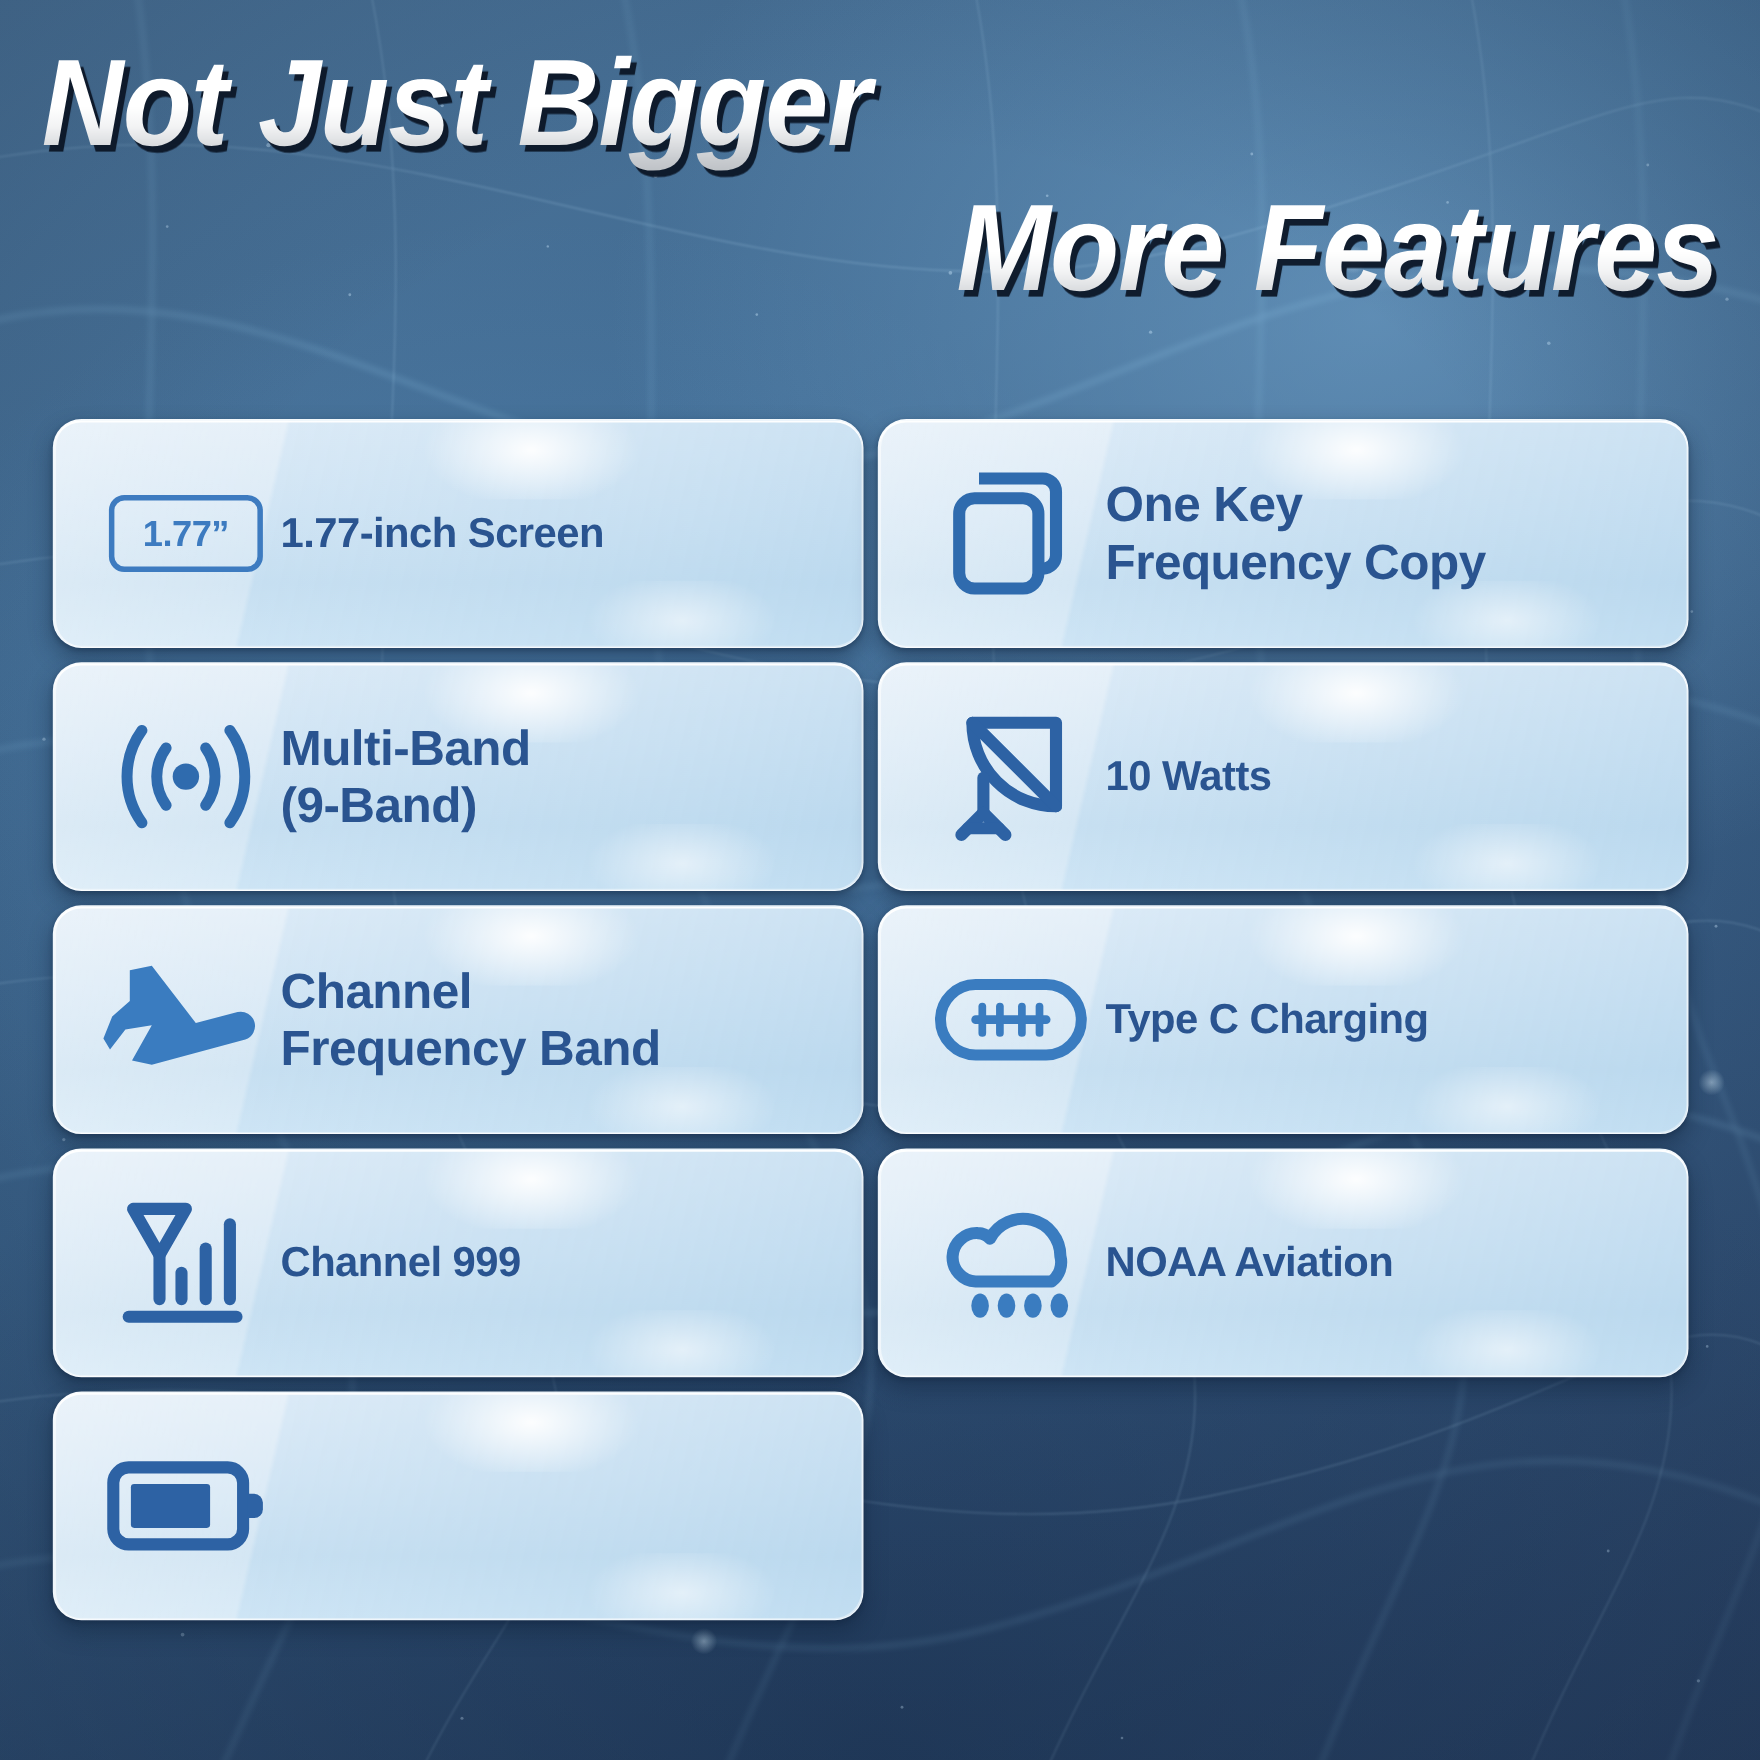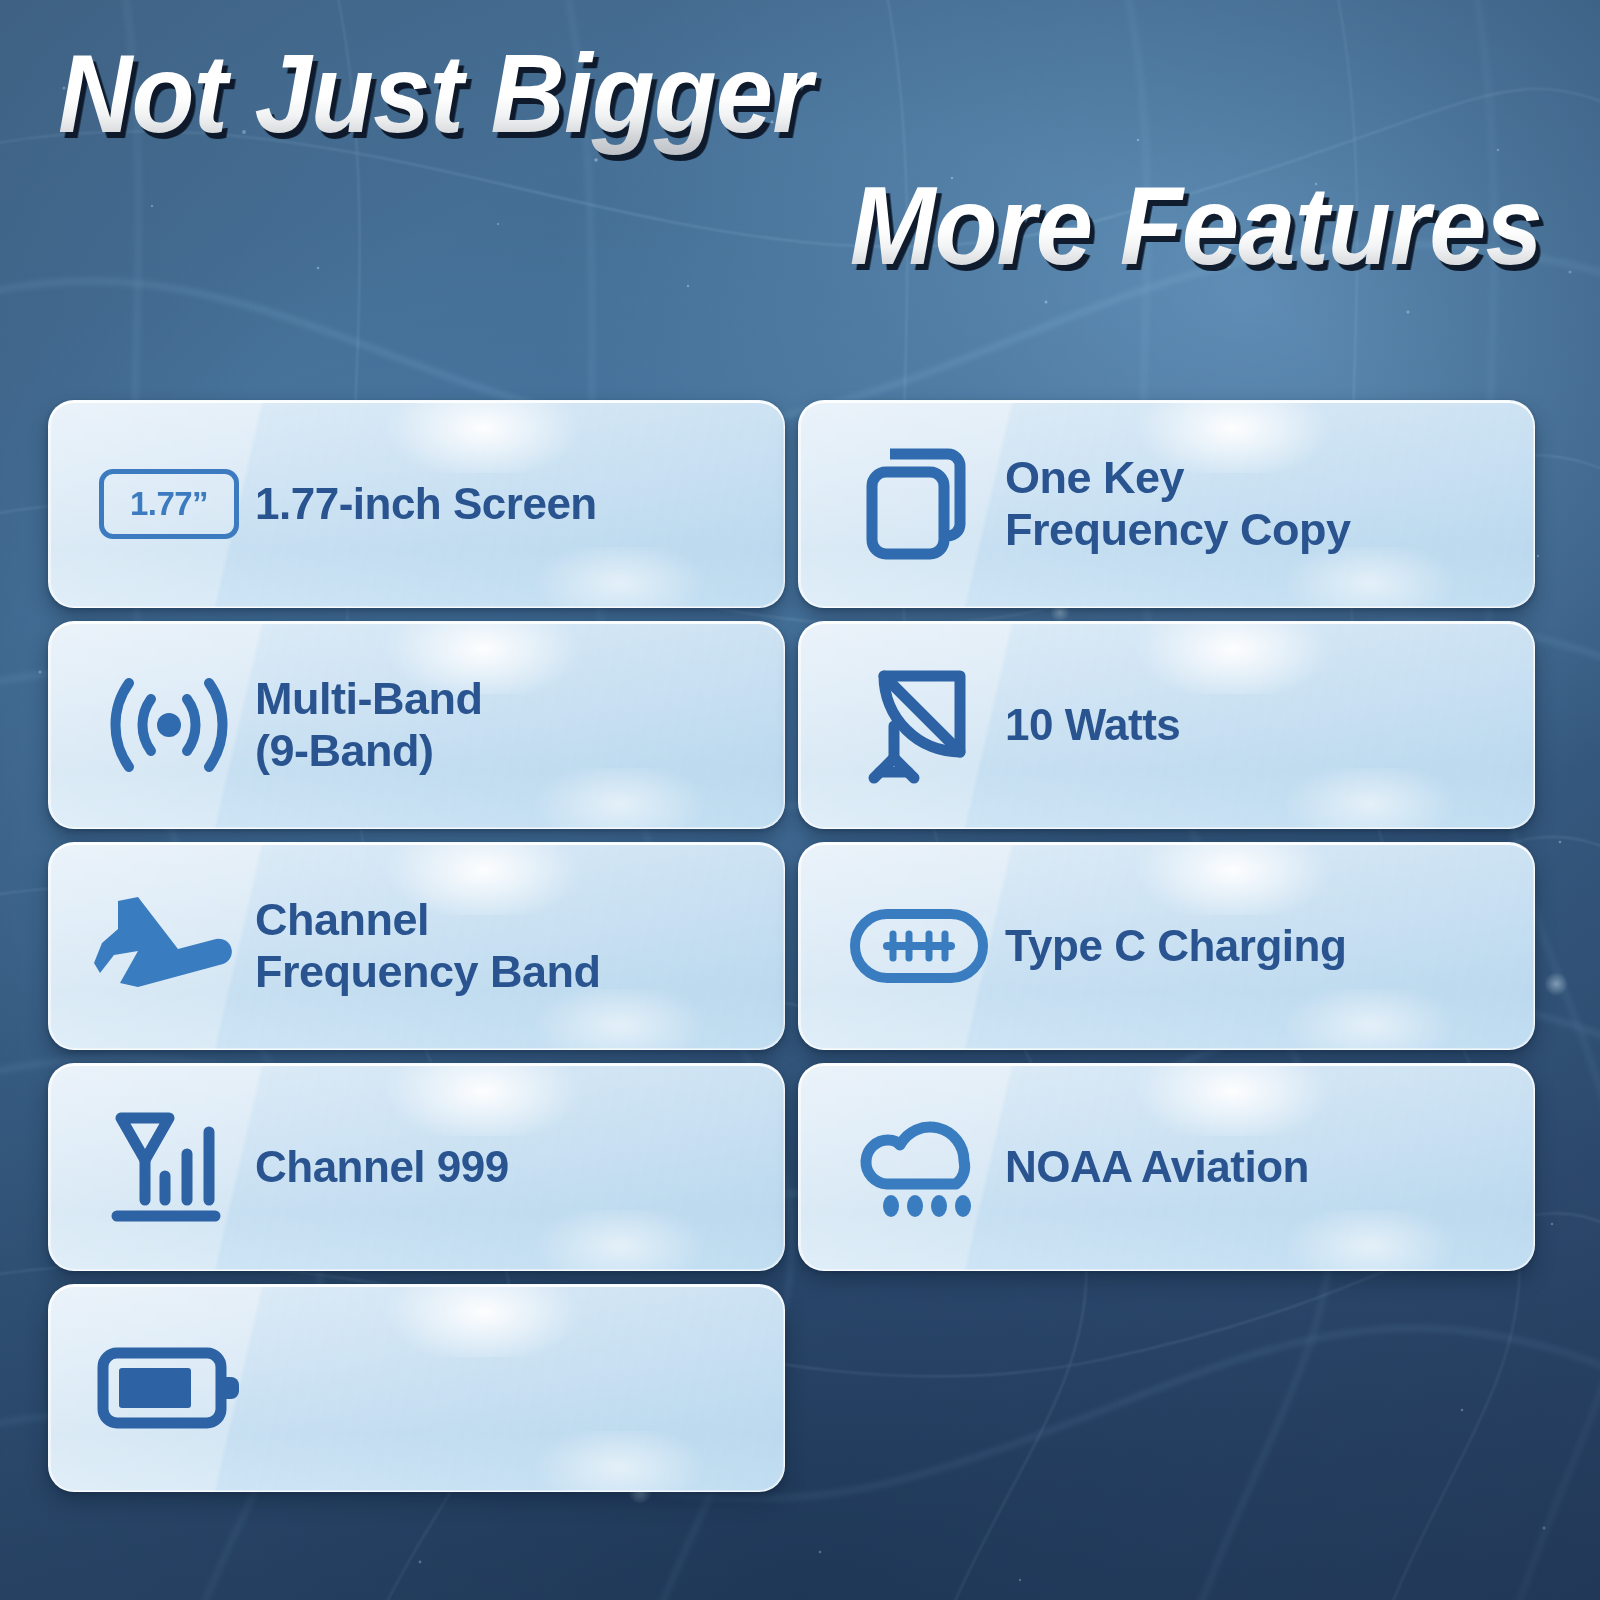--- a/index.html
+++ b/index.html
@@ -33,21 +33,21 @@
     background:
       radial-gradient(ellipse 95% 80% at 50% 42%, rgba(0,0,0,0) 42%, rgba(18,36,60,0.40) 100%);
     pointer-events:none;
   }
 
   
   #headline {
     position: absolute;
     left: 0; right: 0;
     top: 28px;
-    padding: 0 58px;
+    padding: 0 38px;
     z-index: 5;
   }
   .headline-line {
     font-family: "Liberation Sans", sans-serif;
     font-weight: bold;
     font-style: italic;
     font-size: 112px;
     line-height: 1.18;
     letter-spacing: -1px;
     color: #ffffff;
@@ -59,21 +59,21 @@
     filter: drop-shadow(5px 6px 0px rgba(10,20,35,0.92));
     transform: scaleX(0.92);
   }
   .headline-line.l1 { transform-origin: left center; text-align: left; }
   .headline-line.l2 { transform-origin: right center; text-align: right; }
 
   
   #feature-grid {
     position: absolute;
     left: 48px;
-    top: 400px;
+    top: 381px;
     width: 1504px;
     display: grid;
     grid-template-columns: 737px 737px;
     column-gap: 30px;
     row-gap: 30px;
     z-index: 4;
     gap: 13px;
   }
 
   .feature-card {
@@ -130,21 +130,21 @@
     z-index: 2;
   }
   .card-icon svg { display: block; overflow: visible; }
 
   .card-label {
     position: relative;
     z-index: 2;
     color: #2a5490;
     font-family: "Liberation Sans", sans-serif;
     font-weight: bold;
-    font-size: 44px;
+    font-size: 38px;
     line-height: 1.16;
     letter-spacing: -0.5px;
     white-space: pre-line;
   }
   .card-label.two-line { font-size: 45px; }
 
   
   .screen-badge {
     width: 140px; height: 70px;
     border: 5px solid #3d7bc0;

